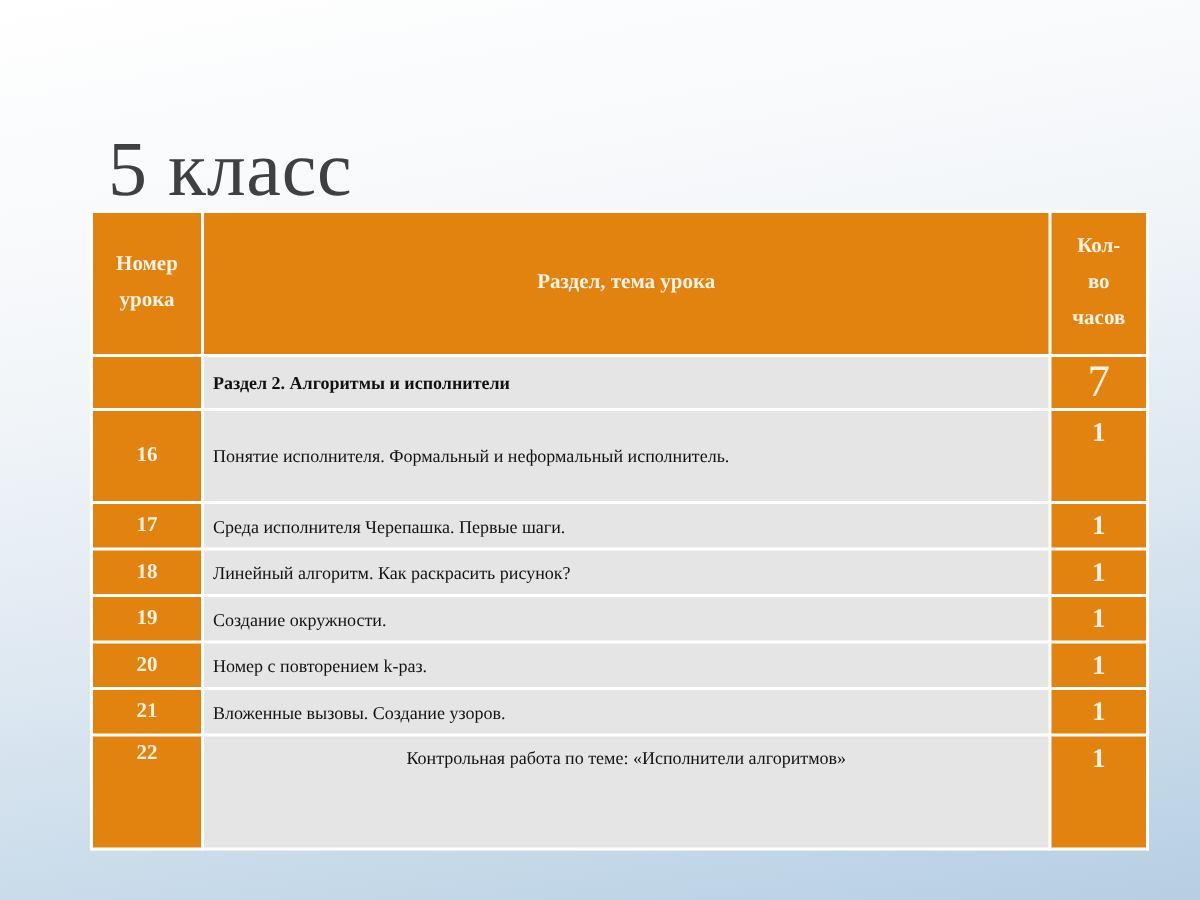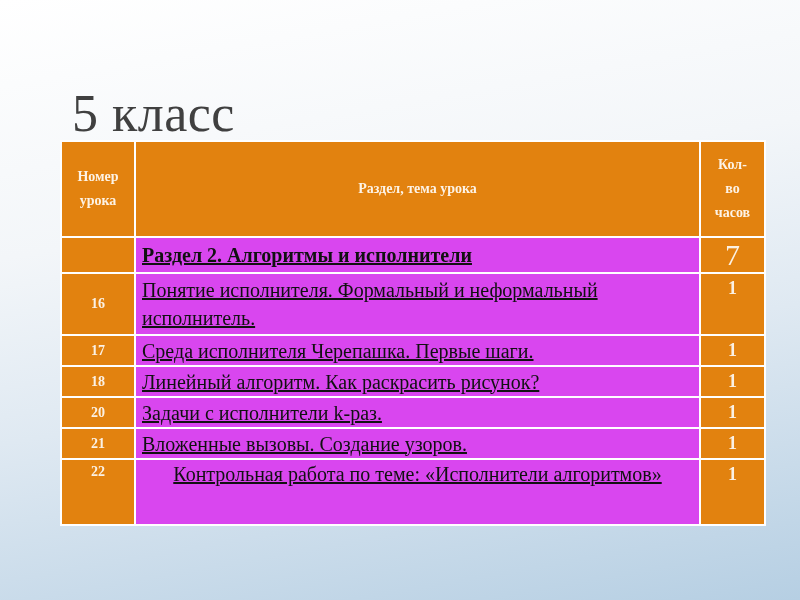--- a/index.html
+++ b/index.html
@@ -29,34 +29,34 @@
     text-align:center;
   }
   col.c1 { width:74px; }
   col.c2 { width:565px; }
   col.c3 { width:65px; }
   .num {
     background:#e2820f; color:#fbf1e4;
     font-weight:bold; font-size:14px; text-align:center;
   }
   .topic {
-    background:#d946ef; color:#111;
-    font-size:20px; line-height:28px;text-decoration:underline;
+    background:#e5e5e5; color:#111;
+    font-size:12px; line-height:28px;
   }
   .hours {
     background:#e2820f; color:#fbf1e4;
     font-weight:bold; font-size:18px; text-align:center;
   }
   tr.head { height:96px; }
   tr.section { height:36px; }
   tr.section .topic { font-weight:bold; }
   tr.section .hours { font-weight:normal; font-size:30px; color:#fbf1e4; }
   tr.r2 { height:62px; }
   tr.r1 { height:31px; }
-  tr.rlast { height:66px;padding-left:18px; }
+  tr.rlast { height:76px;padding-left:18px; }
   .top { vertical-align:top; padding-top:4px; }
   .num.mid { vertical-align:middle; }
 </style>
 </head>
 <body>
 
 <div class="title">5 класс</div>
 
 <table>
   <colgroup>
@@ -88,22 +88,27 @@
     <td class="num">17</td>
     <td class="topic">Среда исполнителя Черепашка. Первые шаги.</td>
     <td class="hours">1</td>
   </tr>
   <tr class="r1">
     <td class="num">18</td>
     <td class="topic">Линейный алгоритм. Как раскрасить рисунок?</td>
     <td class="hours">1</td>
   </tr>
   <tr class="r1">
+    <td class="num">19</td>
+    <td class="topic">Создание окружности.</td>
+    <td class="hours">1</td>
+  </tr>
+  <tr class="r1">
     <td class="num">20</td>
-    <td class="topic">Задачи с исполнители k-раз.</td>
+    <td class="topic">Номер с повторением k-раз.</td>
     <td class="hours">1</td>
   </tr>
   <tr class="r1">
     <td class="num">21</td>
     <td class="topic">Вложенные вызовы. Создание узоров.</td>
     <td class="hours">1</td>
   </tr>
   <tr class="rlast">
     <td class="num top">22</td>
     <td class="topic top" style="padding-top:0;text-align:center;">Контрольная работа по теме: «Исполнители алгоритмов»</td>

